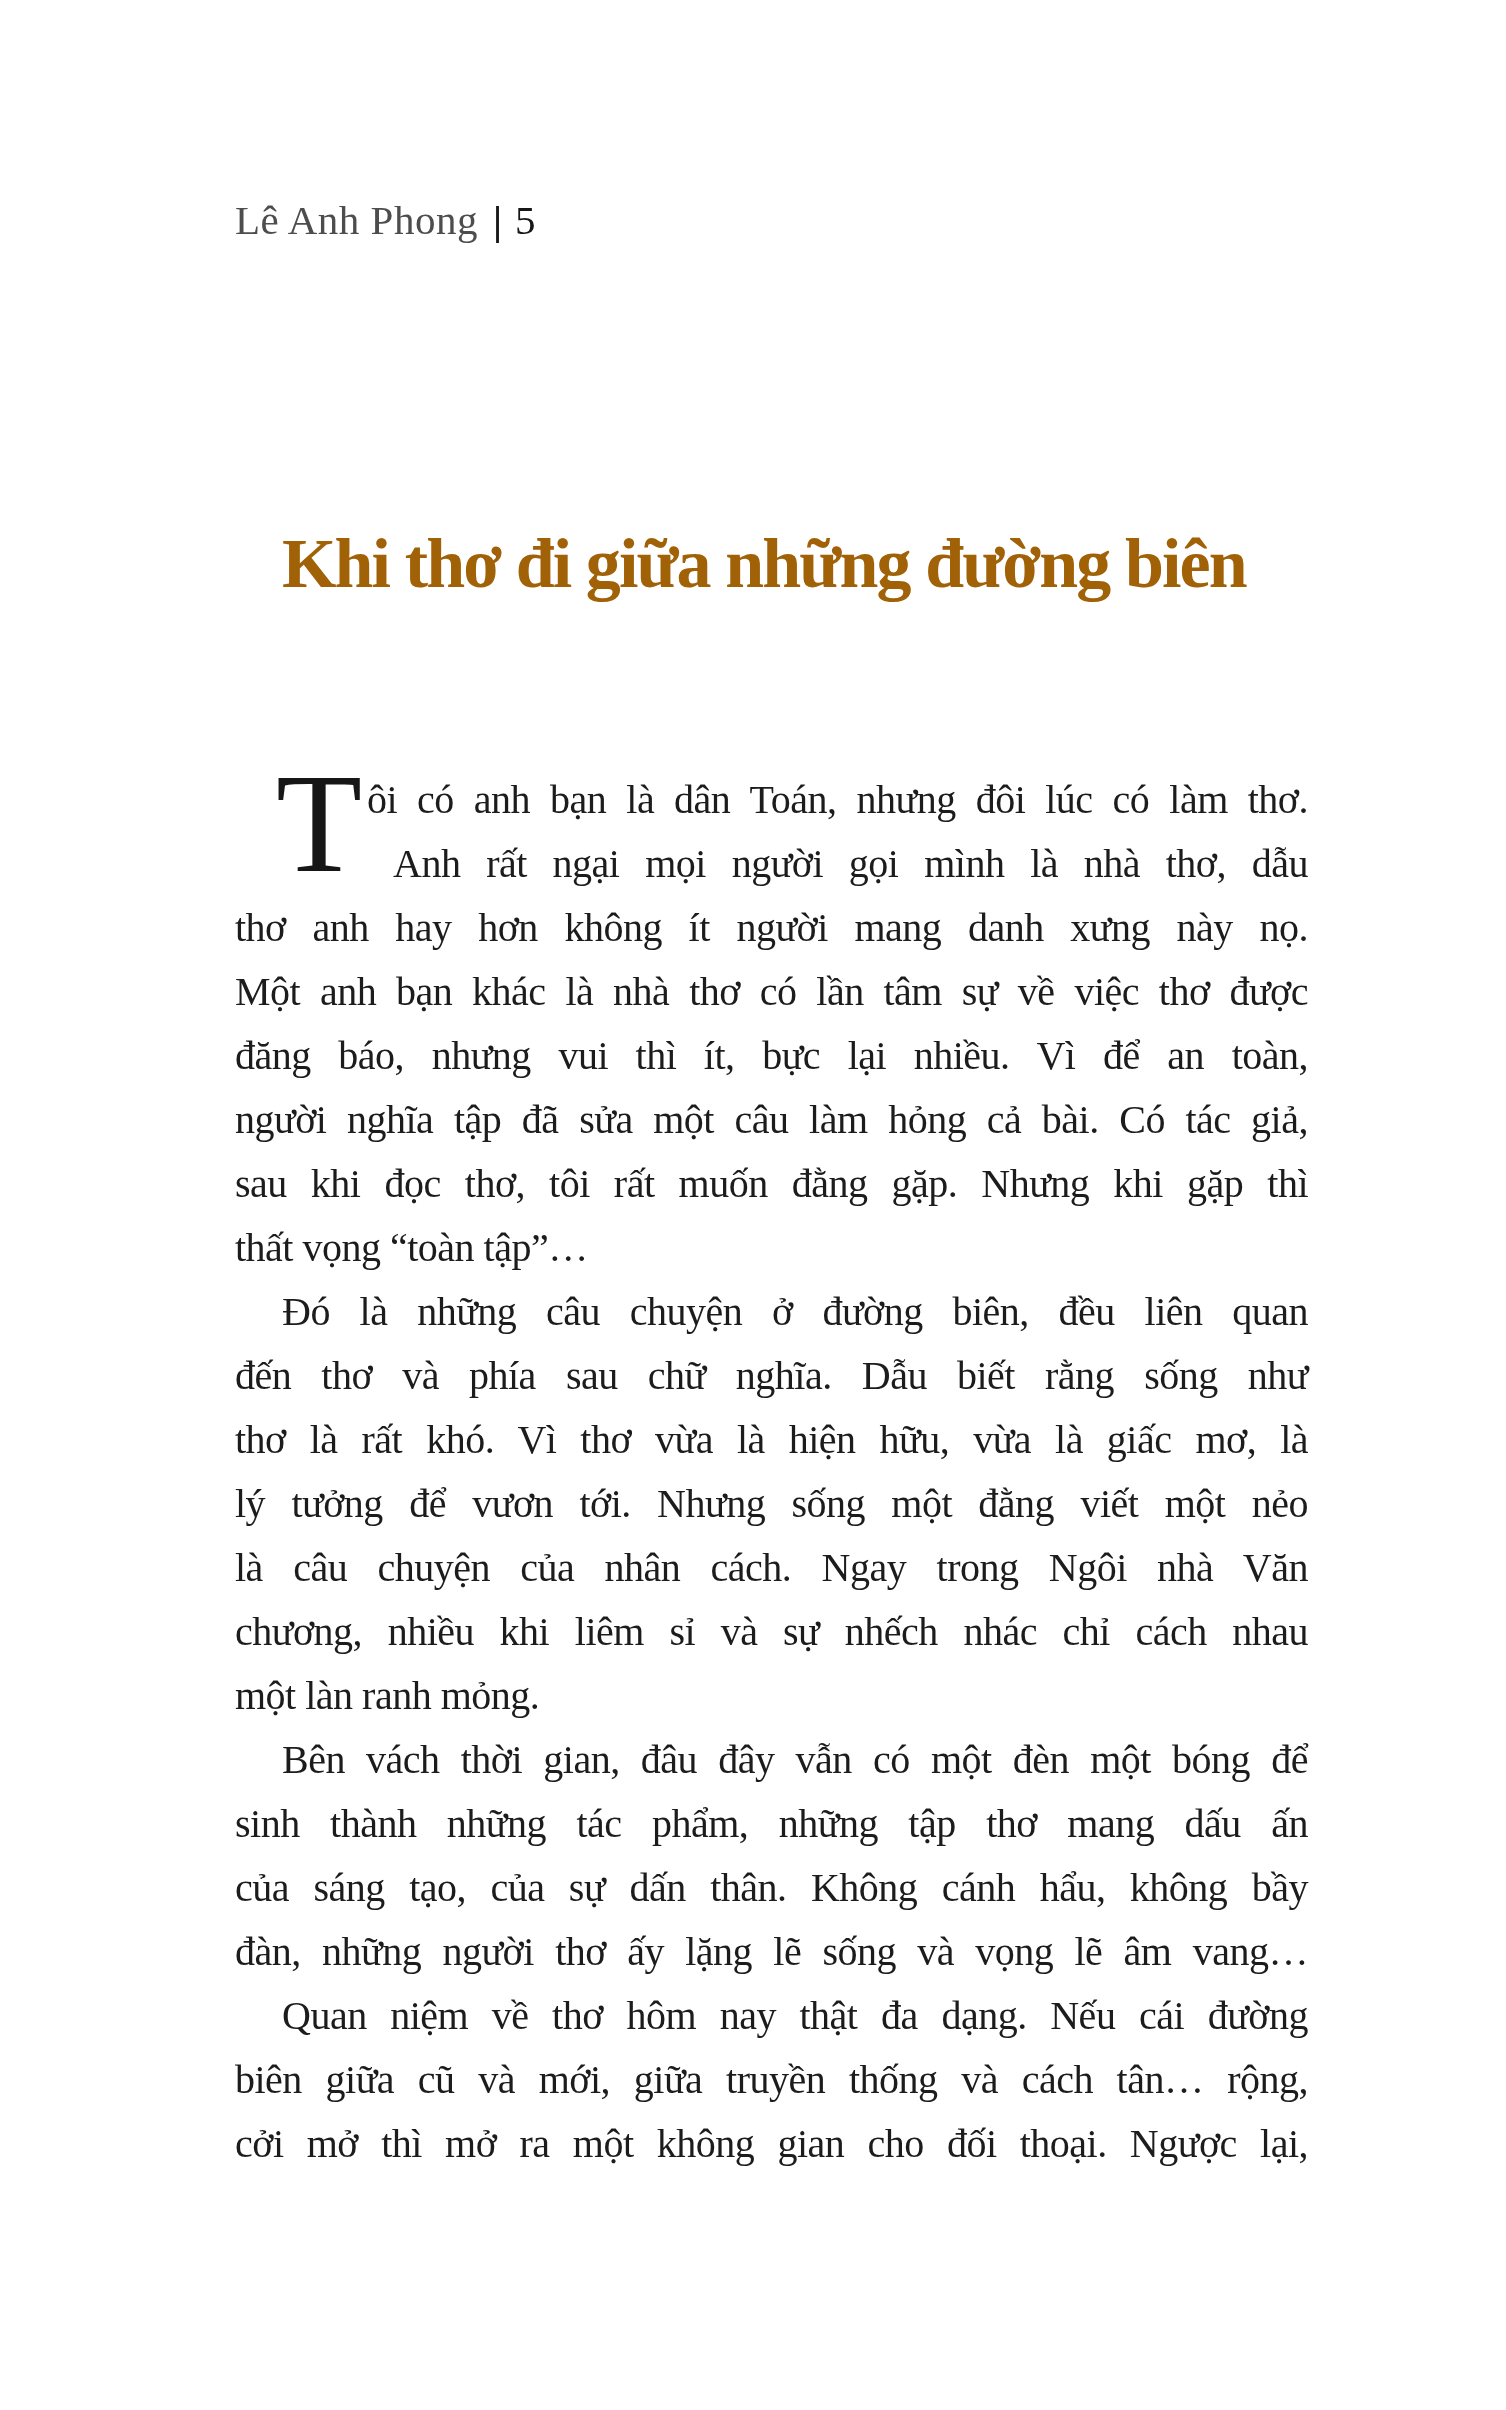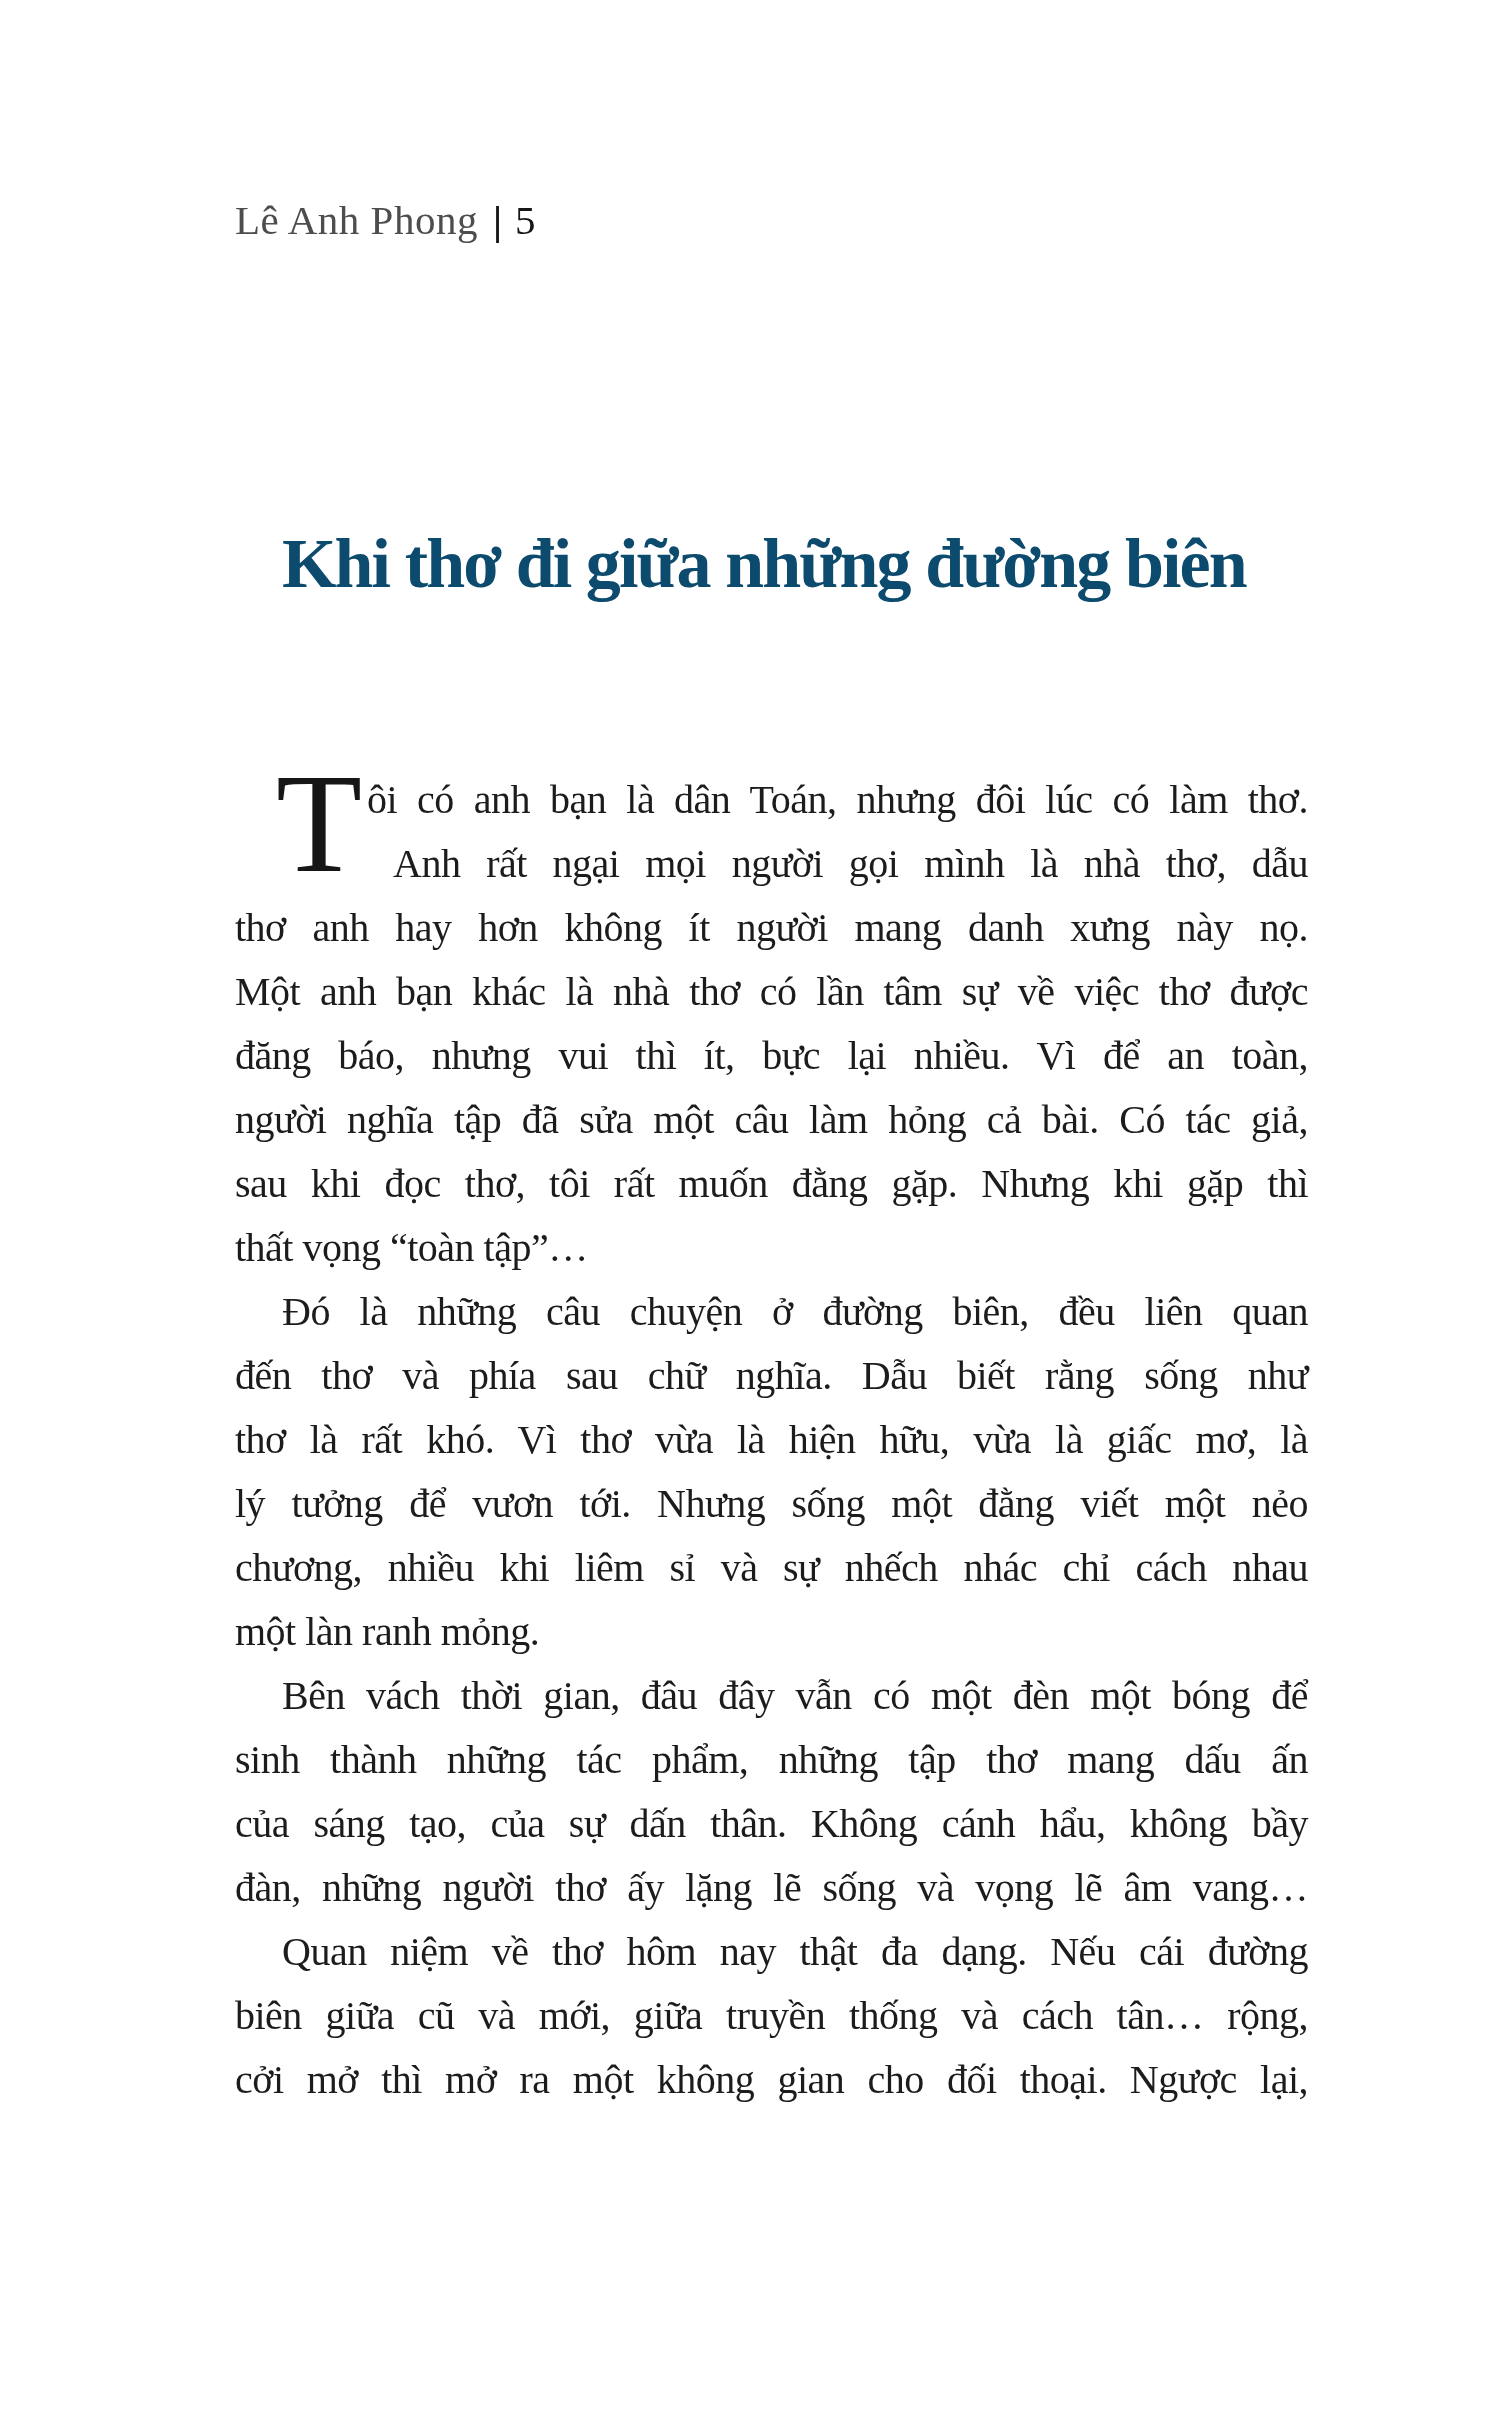--- a/index.html
+++ b/index.html
@@ -40,21 +40,21 @@
     position: absolute;
     left: 235px;
     top: 524px;
     width: 1073px;
     margin: 0;
     padding-left: 47px;
     box-sizing: border-box;
     font-size: 70px;
     font-weight: bold;
     letter-spacing: -1.9px;
-    color: #0c4a6e;
+    color: #a16207;
     white-space: nowrap;
   }
 
   
   .bodytext {
     position: absolute;
     left: 235px;
     top: 768px;
     width: 1073px;
     font-size: 40px;
@@ -105,20 +105,21 @@
     <div class="line">Một anh bạn khác là nhà thơ có lần tâm sự về việc thơ được</div>
     <div class="line">đăng báo, nhưng vui thì ít, bực lại nhiều. Vì để an toàn,</div>
     <div class="line">người nghĩa tập đã sửa một câu làm hỏng cả bài. Có tác giả,</div>
     <div class="line">sau khi đọc thơ, tôi rất muốn đằng gặp. Nhưng khi gặp thì</div>
     <div class="line endline">thất vọng “toàn tập”…</div>
 
     <div class="line indent">Đó là những câu chuyện ở đường biên, đều liên quan</div>
     <div class="line">đến thơ và phía sau chữ nghĩa. Dẫu biết rằng sống như</div>
     <div class="line">thơ là rất khó. Vì thơ vừa là hiện hữu, vừa là giấc mơ, là</div>
     <div class="line">lý tưởng để vươn tới. Nhưng sống một đằng viết một nẻo</div>
+    <div class="line">là câu chuyện của nhân cách. Ngay trong Ngôi nhà Văn</div>
     <div class="line">chương, nhiều khi liêm sỉ và sự nhếch nhác chỉ cách nhau</div>
     <div class="line endline">một làn ranh mỏng.</div>
 
     <div class="line indent">Bên vách thời gian, đâu đây vẫn có một đèn một bóng để</div>
     <div class="line">sinh thành những tác phẩm, những tập thơ mang dấu ấn</div>
     <div class="line">của sáng tạo, của sự dấn thân. Không cánh hẩu, không bầy</div>
     <div class="line">đàn, những người thơ ấy lặng lẽ sống và vọng lẽ âm vang…</div>
 
     <div class="line indent">Quan niệm về thơ hôm nay thật đa dạng. Nếu cái đường</div>
     <div class="line">biên giữa cũ và mới, giữa truyền thống và cách tân… rộng,</div>

